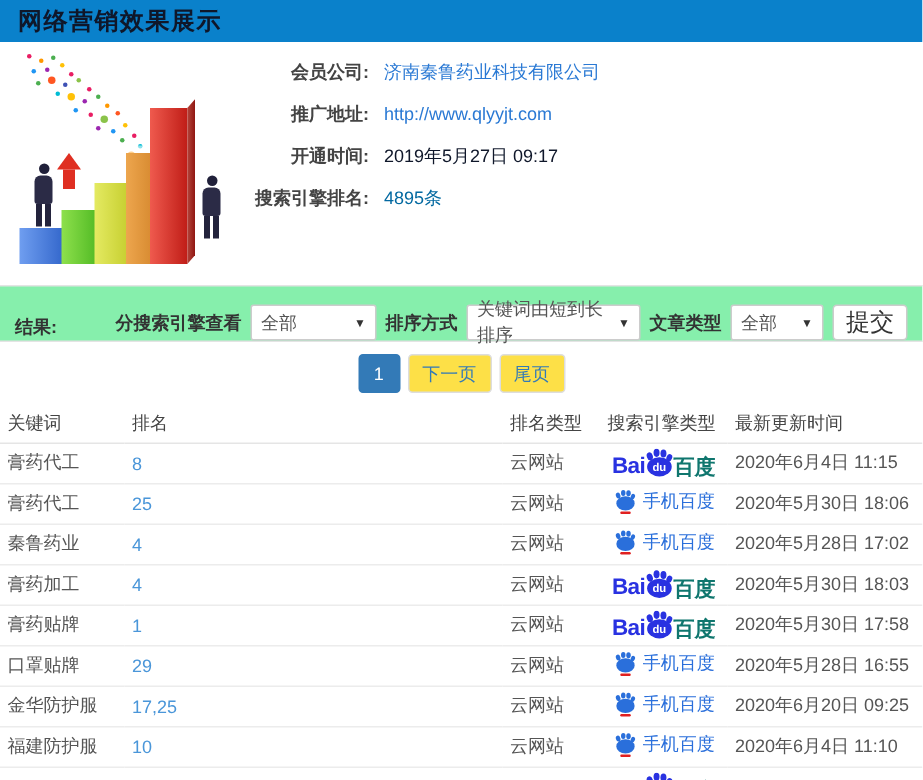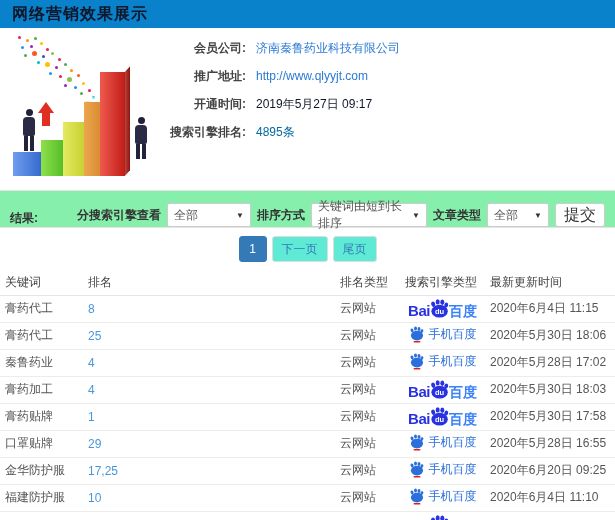--- a/index.html
+++ b/index.html
@@ -64,38 +64,38 @@
   .sel-engine { width:84px; }
   .sel-sort { width:116px; }
   .sel-article { width:62px; }
   .btn-submit { height:24px; padding:0 8px; background:#fff; border:1px solid #ccc; border-radius:3px;
                 font-size:16px; color:#333; cursor:pointer; font-family:inherit; }
 
   
   .pagination-row { height:42px; display:flex; align-items:center; justify-content:center; gap:5px; }
   .page-btn { min-width:28px; height:26px; display:flex; align-items:center; justify-content:center;
               padding:0 9px; font-size:12px; border:1px solid #ddd; border-radius:3px;
-              color:#337ab7; background:#5eead4; cursor:pointer; }
+              color:#337ab7; background:#fde047; cursor:pointer; }
   .page-btn.active { background:#337ab7; border-color:#337ab7; color:#fff; }
 
   
   table { width:615px; border-collapse:collapse; table-layout:fixed; font-size:12px; }
   col.c1{width:83px;} col.c2{width:252px;} col.c3{width:65px;} col.c4{width:85px;} col.c5{width:130px;}
   thead td { height:25px; color:#444; border-bottom:1px solid #e5e5e5; padding-left:5px; }
   tbody td { height:27px; border-bottom:1px solid #ececec; padding-left:5px; vertical-align:middle; }
   .kw { color:#555; }
   .rank { color:#4a96d9; text-decoration:none; cursor:pointer; }
   .rtype { color:#555; }
   .time { color:#555; }
   .engine-cell { text-align:center; padding-left:0 !important; }
 
   
   .bd-pc { display:inline-flex; align-items:flex-end; line-height:1; }
   .bd-bai { color:#2932e1; font-weight:bold; font-size:15px; letter-spacing:-0.5px; }
-  .bd-cn { color:#3b82f6; font-weight:bold; font-size:14px; }
+  .bd-cn { color:#0f766e; font-weight:bold; font-size:14px; }
   .bd-pc svg { margin:0 -1px; }
   
   .bd-mobile { display:inline-flex; align-items:center; gap:4px; line-height:1; }
   .bd-mobile .m-text { color:#2a6fdb; font-size:12px; }
 </style>
 </head>
 <body>
 
 <div class="page">
 

